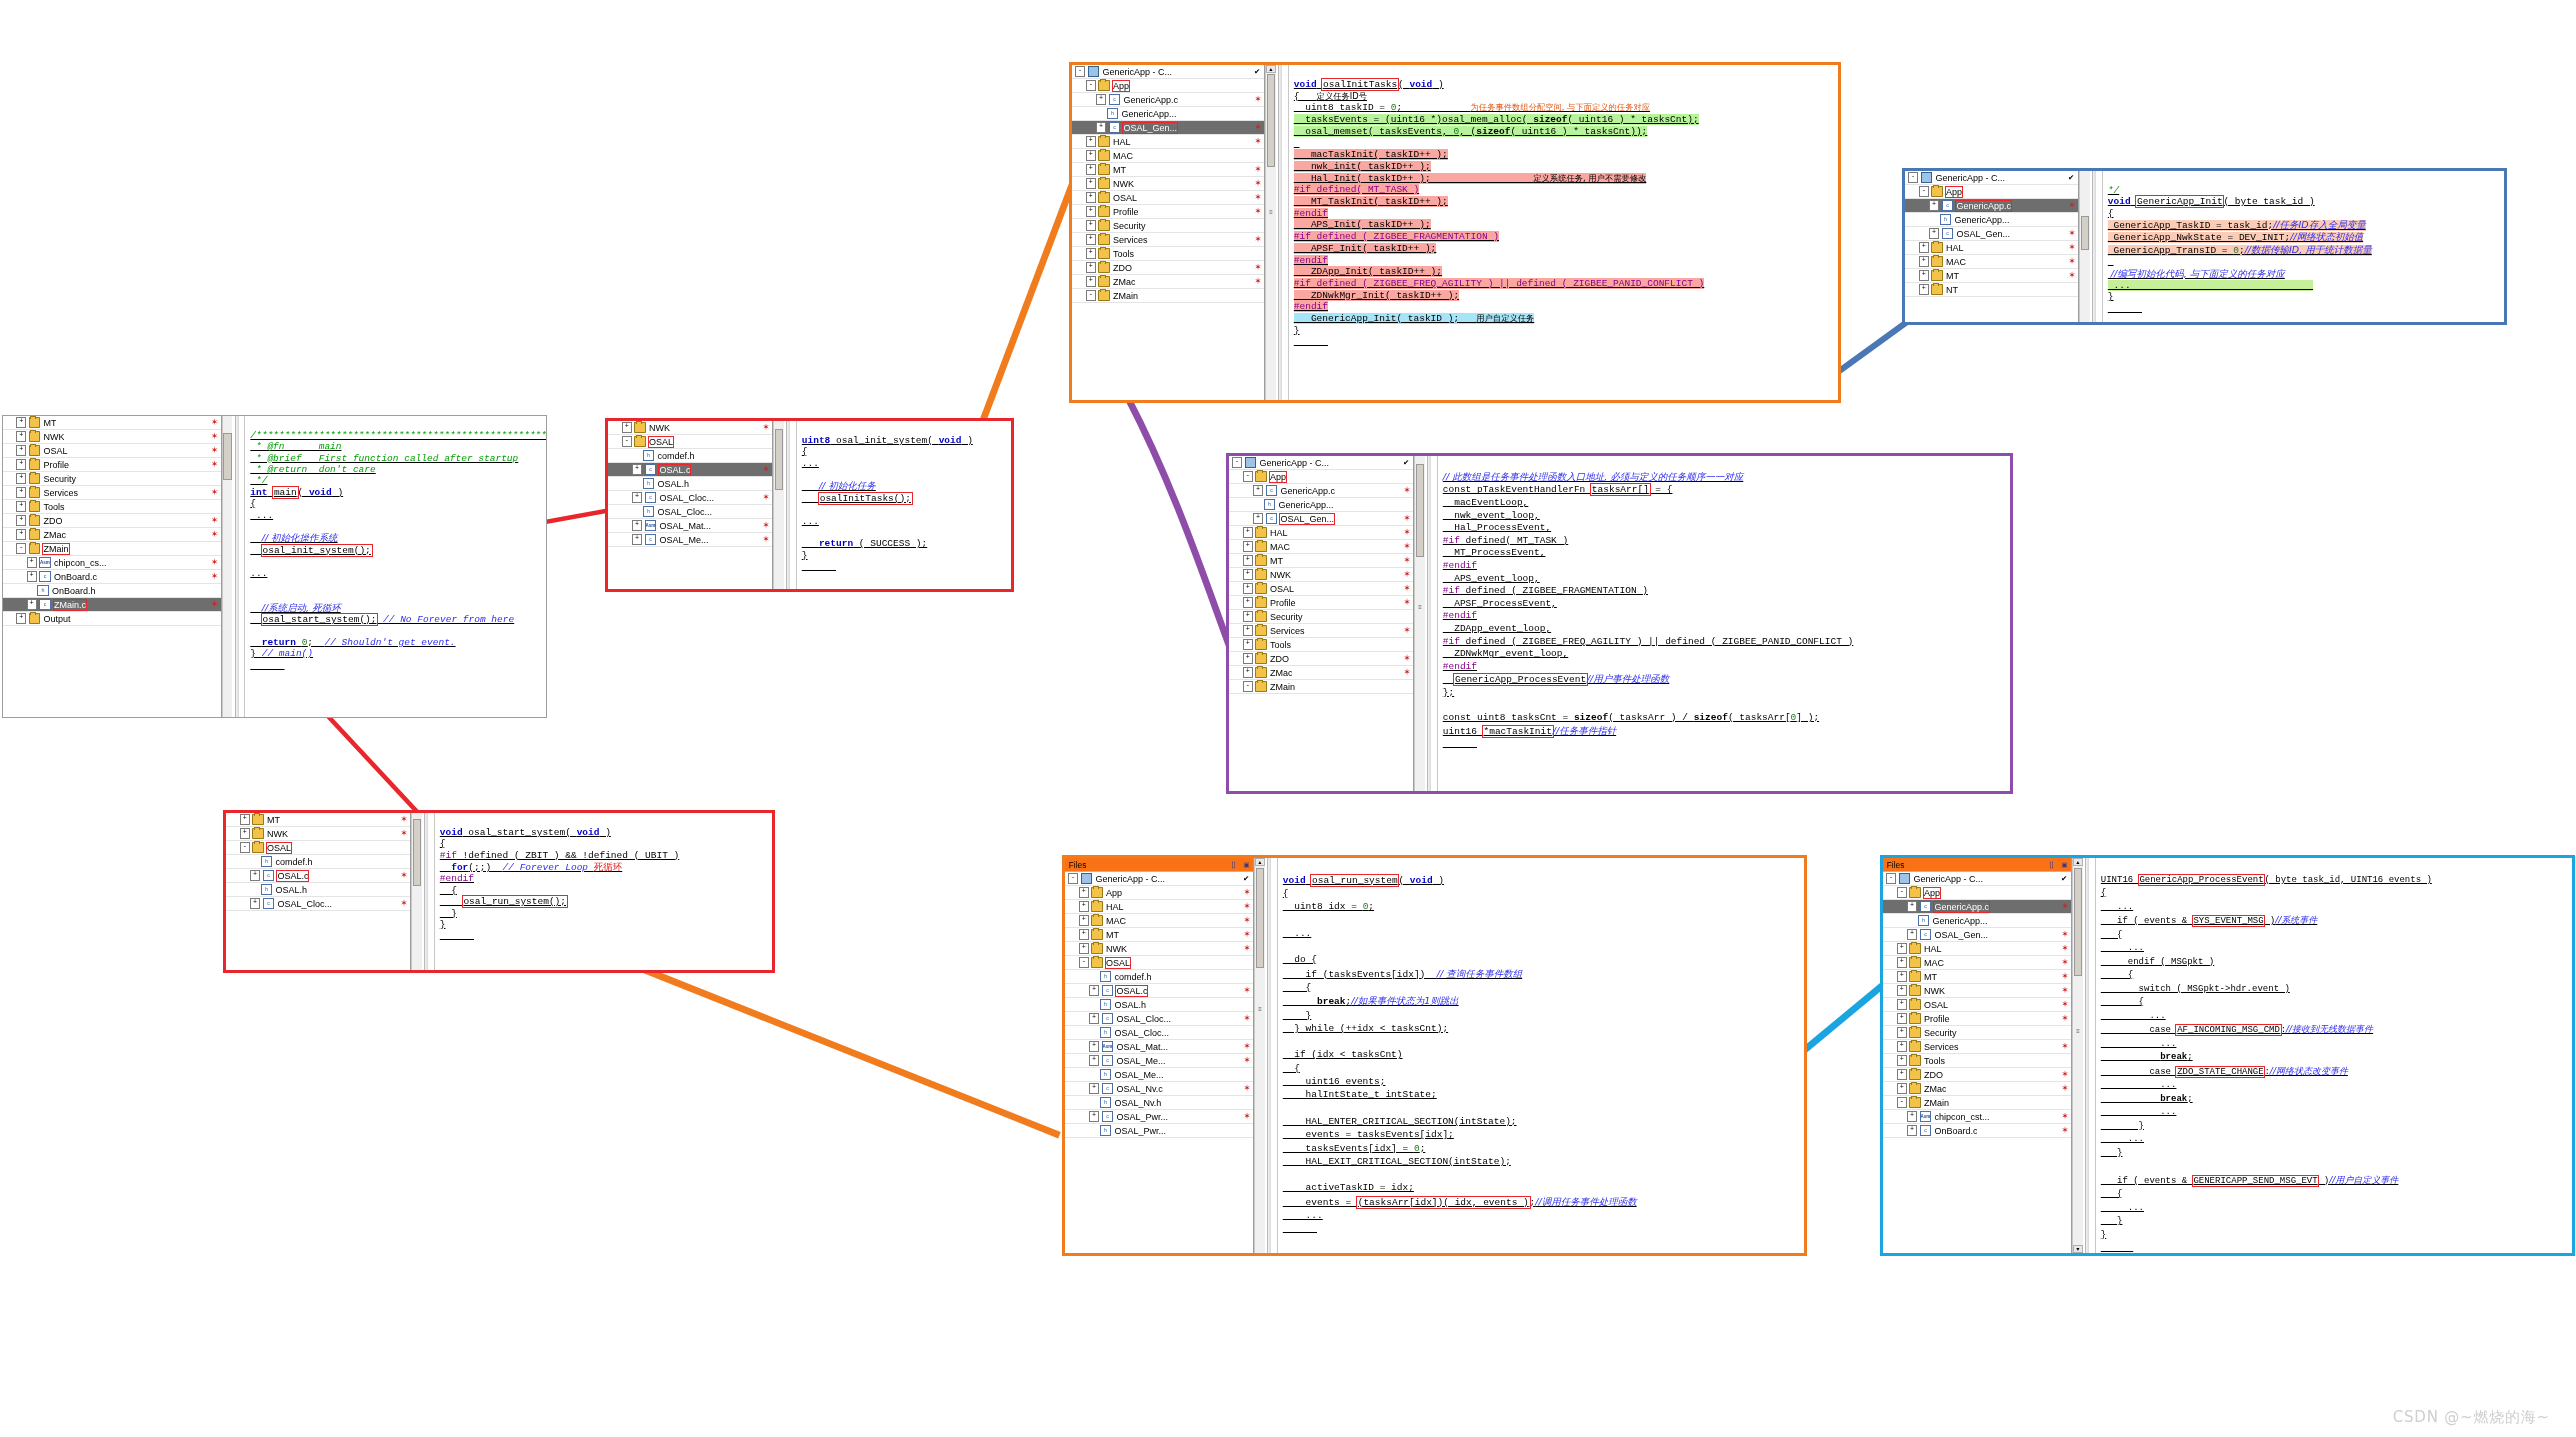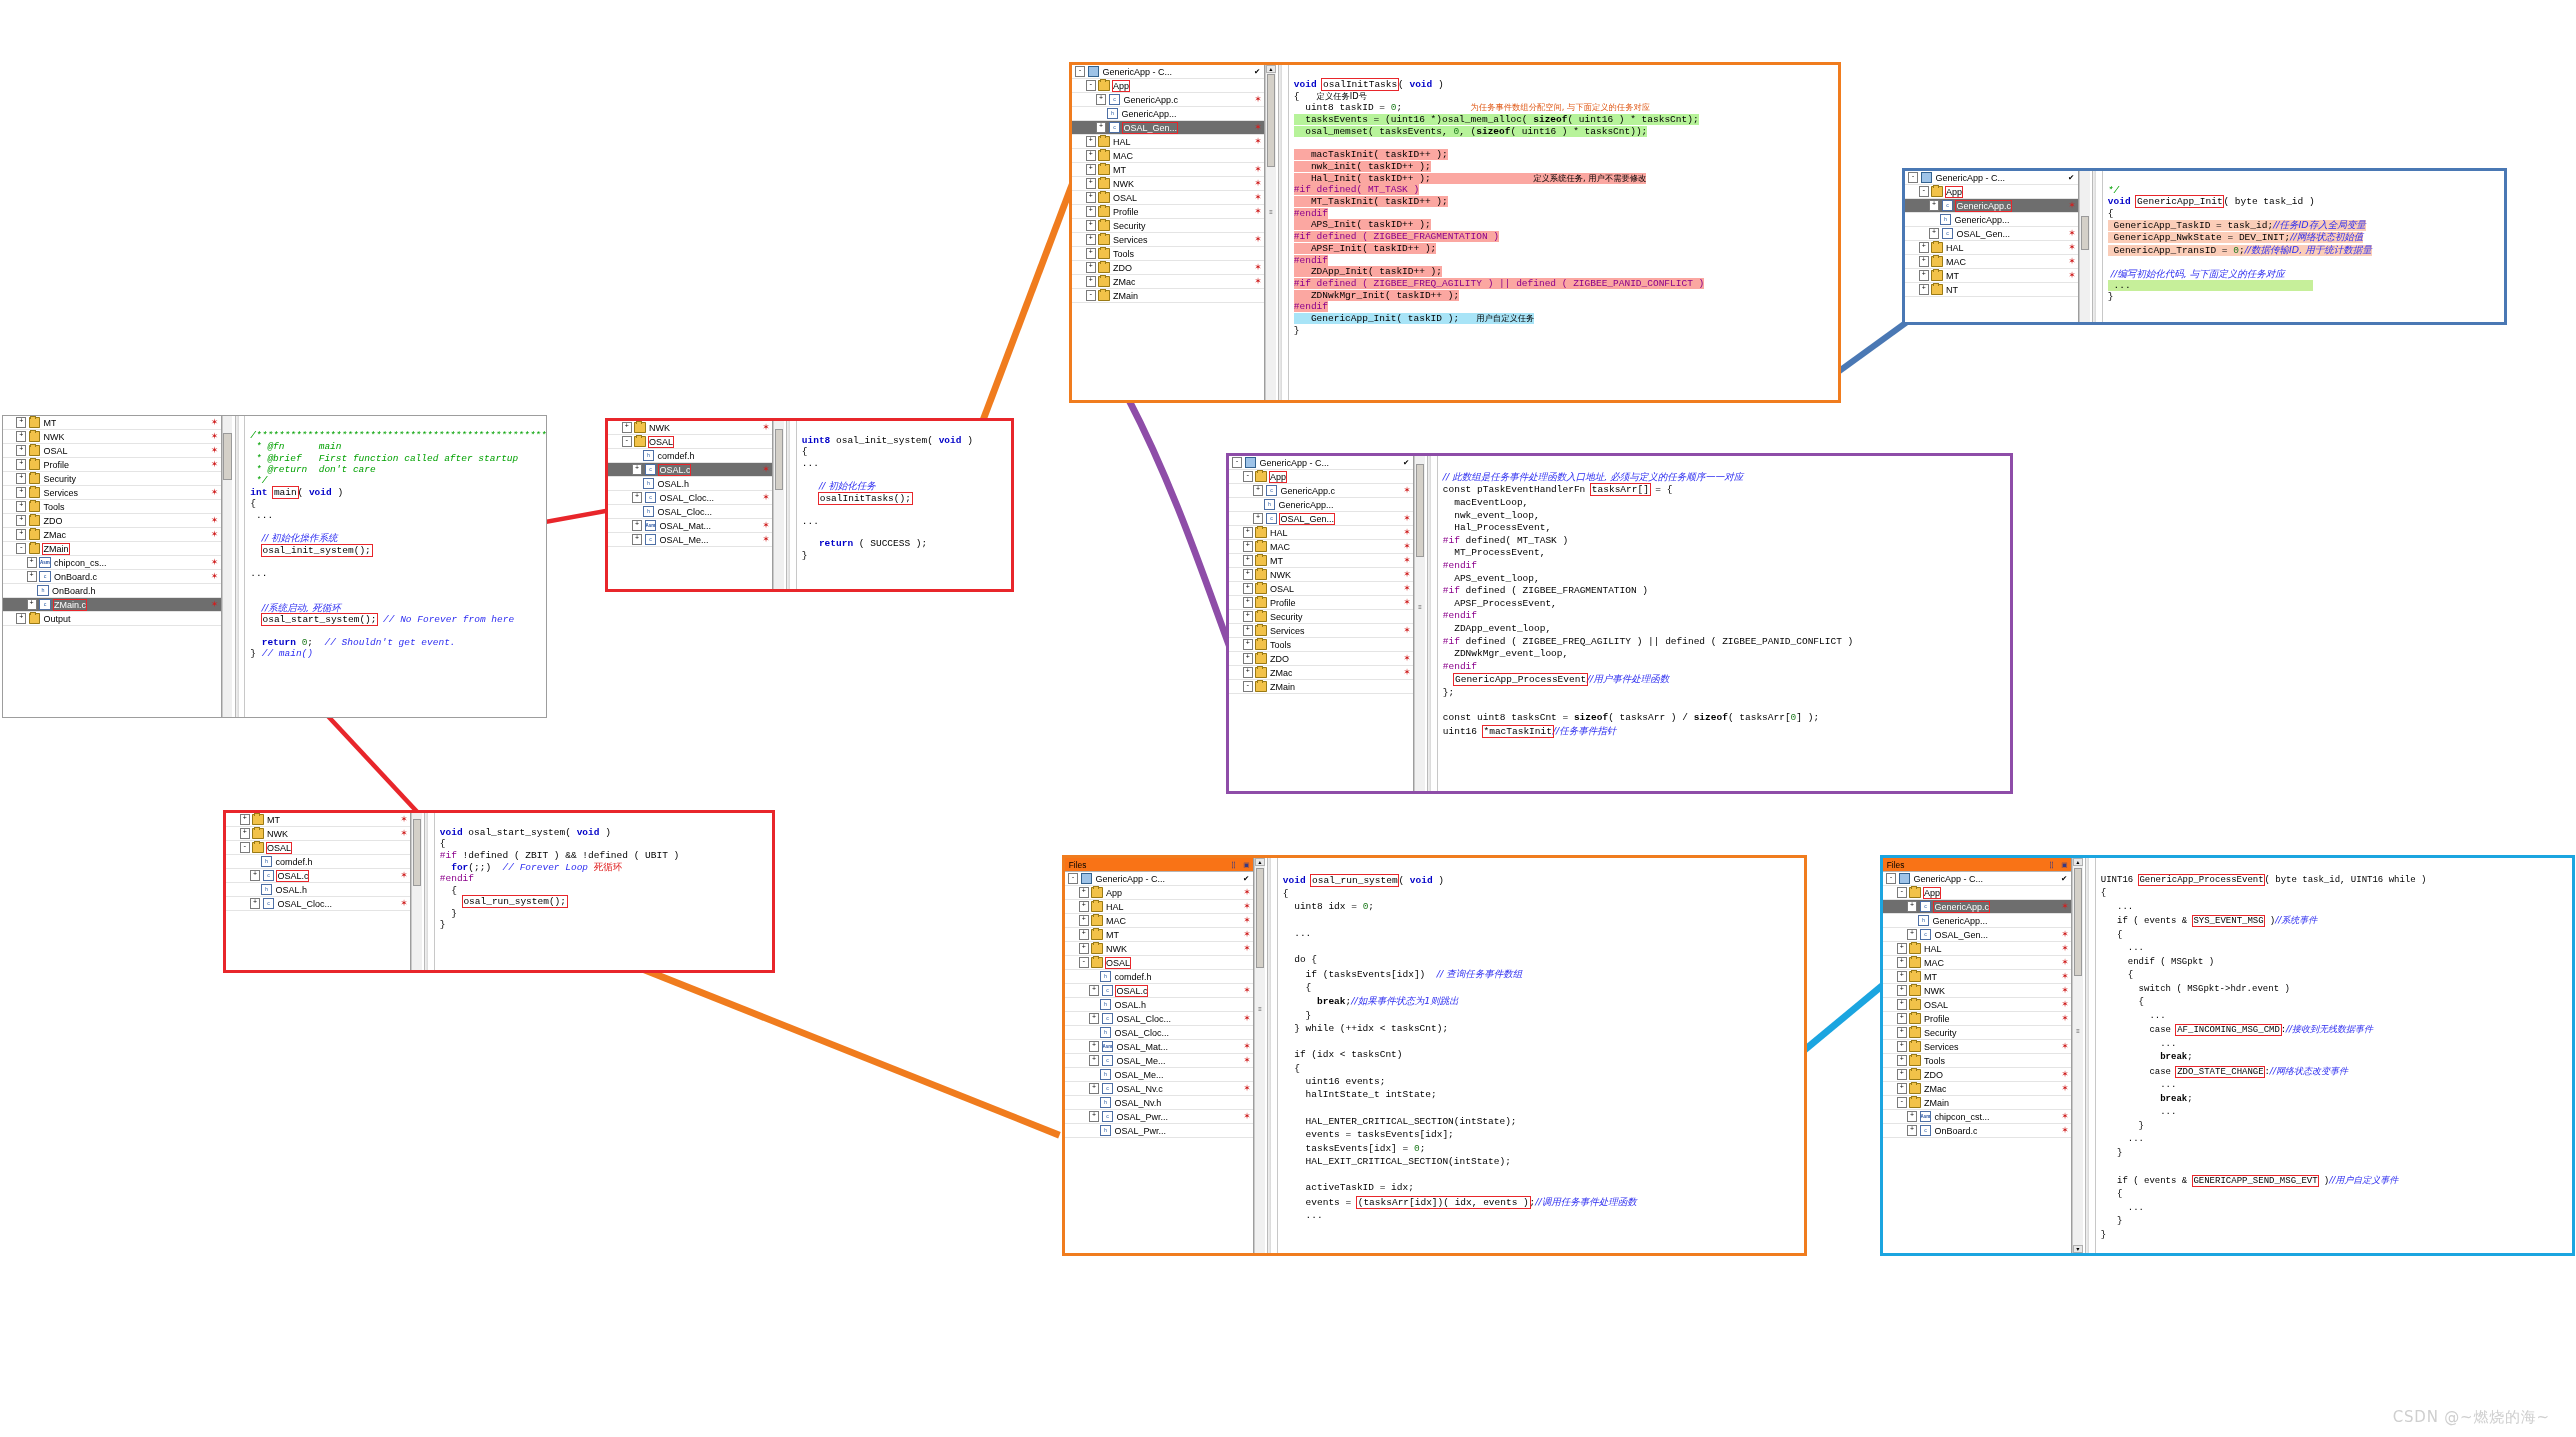--- a/index.html
+++ b/index.html
@@ -60,21 +60,21 @@
             border:0.8px solid #b0b0b0;box-sizing:border-box;font-size:5.3px;text-align:center;line-height:6.8px;}
 
   
   .code{flex:1 1 auto;background:#ffffff;position:relative;overflow:hidden;
         font-family:"Liberation Mono",monospace;}
   .gutter{position:absolute;left:0;top:0;bottom:0;width:12px;background:#fff;
           border-right:0.8px solid #c8c8c8;}
   .gutter:before{content:"";position:absolute;left:2.3px;top:0;bottom:0;width:3px;
           background:linear-gradient(to right,#f2f2f2,#d8d8d8);border-left:0.8px solid #b9b9b9;}
   .codebody{position:absolute;left:15px;top:0;right:0;bottom:0;padding:2.3px 0 0 3px;
-          font-size:9.5px;line-height:11.4px;white-space:pre;}
+          font-size:9.5px;line-height:11.4px;white-space:pre;text-decoration:underline;}
   .kw{color:#0000c8;font-weight:bold;}
   .pp{color:#8b008b;}
   .num{color:#1d7a1d;}
   .cm{color:#2e2ef0;font-style:italic;}
   .cmg{color:#00a000;font-style:italic;}
   .cn-red{color:#e02020;}
   .cn-blue{color:#2e2ef0;font-style:italic;}
   .plain{color:#000;}
   .hl-green{background:#b7f39a;}
   .hl-red{background:#fba7a1;}
@@ -1270,21 +1270,21 @@
     </div>
     <div class="tvscroll">
       <div class="arr" style="top:0;">▲</div>
       <div class="thumb" style="top:9.8px;height:106px;"></div>
       <div style="position:absolute;top:170px;left:1.5px;right:1.5px;text-align:center;font-size:6px;color:#555;">≡</div>
       <div class="arr" style="bottom:0;">▼</div>
     </div>
     <div class="code">
       <div class="gutter"></div>
       <div class="codebody" style="line-height:13.5px;font-size:9px;">
-<span class="plain">UINT16 </span><span class="rbox plain">GenericApp_ProcessEvent</span><span class="plain">( byte task_id, UINT16 while )</span>
+<span class="plain">UINT16 </span><span class="rbox plain">GenericApp_ProcessEvent</span><span class="plain">( byte task_id, UINT16 events )</span>
 <span class="plain">{</span>
 <span class="plain">   ...</span>
 <span class="plain">   if ( events &amp; </span><span class="rbox plain">SYS_EVENT_MSG</span><span class="plain"> )</span><span class="cn-blue cn-chin">//系统事件</span>
 <span class="plain">   {</span>
 <span class="plain">     ...</span>
 <span class="plain">     endif ( MSGpkt )</span>
 <span class="plain">     {</span>
 <span class="plain">       switch ( MSGpkt-&gt;hdr.event )</span>
 <span class="plain">       {</span>
 <span class="plain">         ...</span>

